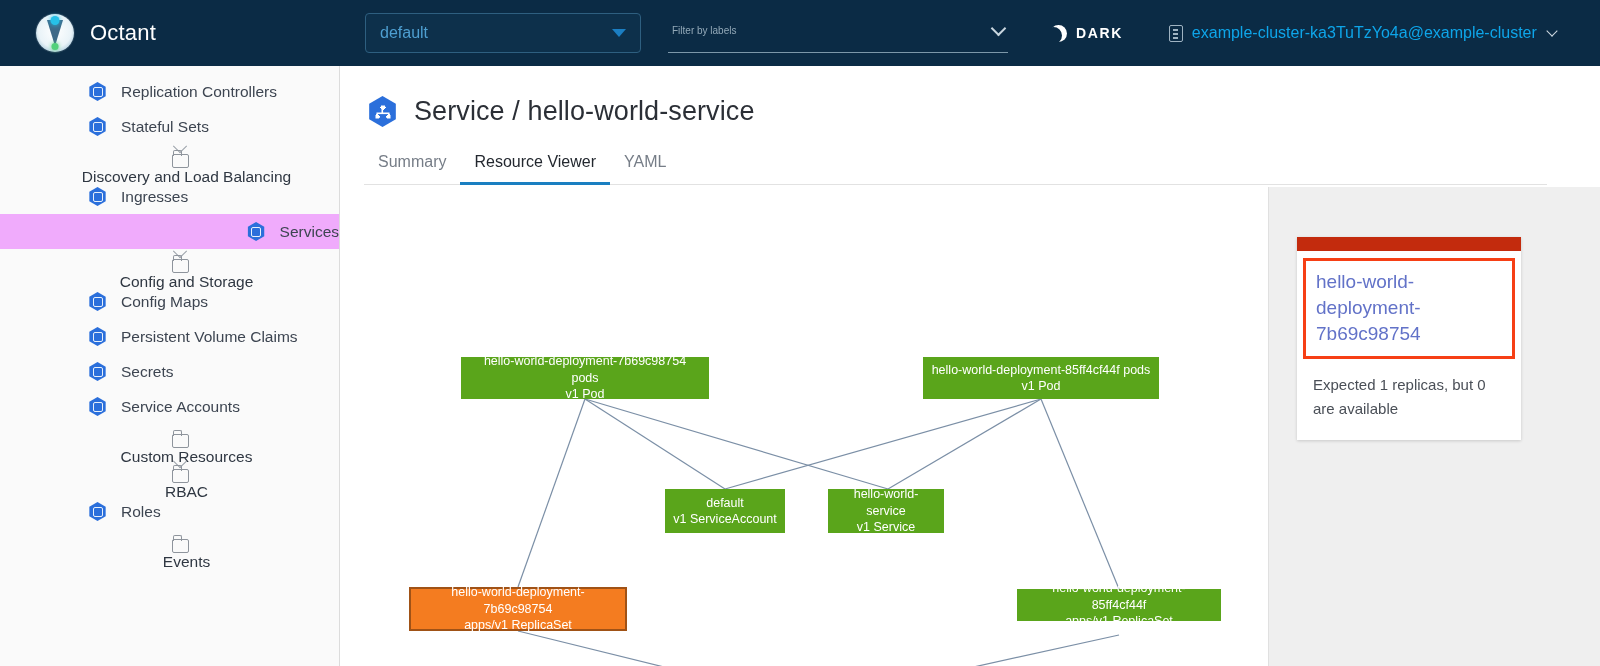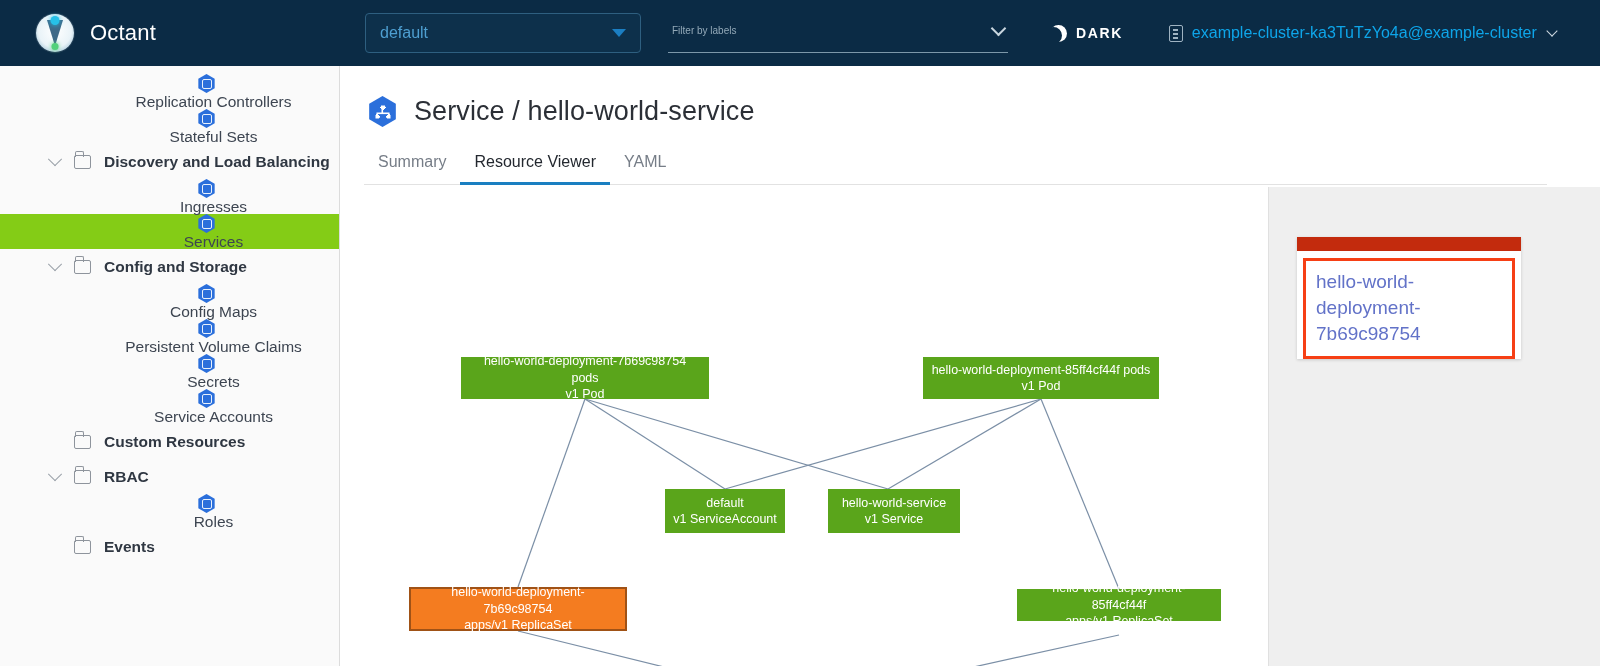--- a/index.html
+++ b/index.html
@@ -118,23 +118,23 @@
     width: 340px; height: 600px;
     background: #fafafa;
     border-right: 1px solid #dcdcdc;
     overflow: hidden;
   }
   .nav-row {
     display: flex; align-items: center;
     height: 35px; font-size: 15.5px; color: #3d4551;
     padding-left: 0;
   }
-  .nav-row.leaf { padding-left: 88px; flex-direction: column; }
-  .nav-row.group { padding-left: 50px; gap: 0; font-weight: bold; color: #2f3742; }
-  .nav-row.selected { background: #84cc16; }
+  .nav-row.leaf { padding-left: 88px; }
+  .nav-row.group { padding-left: 34px; gap: 0; font-weight: normal; color: #2f3742; flex-direction: column; }
+  .nav-row.selected { background: #f0abfc; justify-content: flex-end; }
   .nav-row .k8s-ico {
     width: 19px; height: 19px; flex: 0 0 auto;
     background: #2b6fdb;
     clip-path: polygon(50% 0%, 93% 25%, 93% 75%, 50% 100%, 7% 75%, 7% 25%);
     position: relative; margin-right: 14px;
   }
   .nav-row .k8s-ico::after {
     content: ""; position: absolute; left: 50%; top: 50%;
     transform: translate(-50%,-50%);
     width: 8px; height: 8px; border: 1.6px solid #e8f0fb; border-radius: 2px;
@@ -375,36 +375,37 @@
           <div>v1 Pod</div>
         </div>
         <div class="node green" style="left: 583px; top: 170px; width: 236px; height: 42px;">
           <div>hello-world-deployment-85ff4cf44f pods</div>
           <div>v1 Pod</div>
         </div>
         <div class="node green" style="left: 325px; top: 302px; width: 120px; height: 44px;">
           <div>default</div>
           <div>v1 ServiceAccount</div>
         </div>
-        <div class="node green" style="left: 488px; top: 302px; width: 132px; height: 44px;">
+        <div class="node green" style="left: 488px; top: 302px; width: 116px; height: 44px;">
           <div>hello-world-service</div>
           <div>v1 Service</div>
         </div>
         <div class="node orange" style="left: 69px; top: 400px; width: 218px; height: 44px;">
           <div>hello-world-deployment-7b69c98754</div>
           <div>apps/v1 ReplicaSet</div>
         </div>
         <div class="node green" style="left: 677px; top: 402px; width: 204px; height: 32px;">
           <div>hello-world-deployment-85ff4cf44f</div>
           <div>apps/v1 ReplicaSet</div>
         </div>
       </div>
 
     <div class="detail-col">
       <div class="detail-card">
         <div class="detail-accent"></div>
         <div class="detail-link-box">
           <div class="detail-link">hello-world-deployment-7b69c98754</div>
         </div>
+        <div class="detail-msg">Expected 1 replicas, but 0 are available</div>
       </div>
     </div>
   </div>
 </div>
 
 </body></html>

